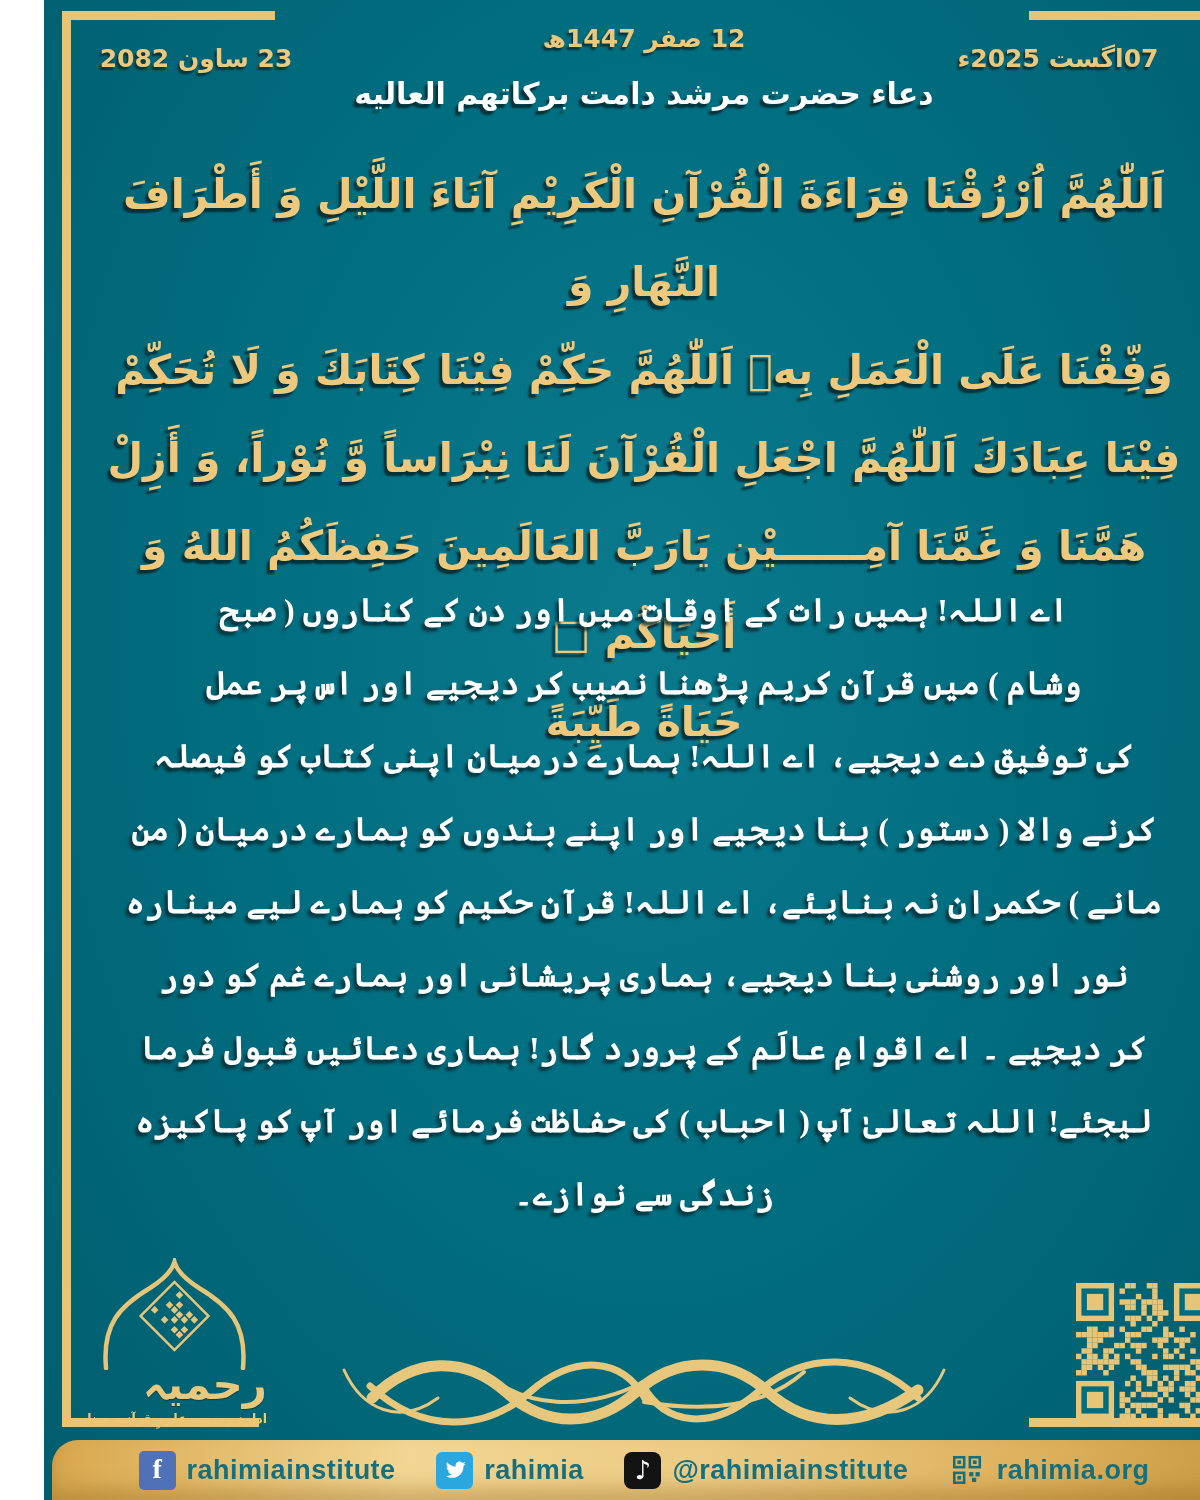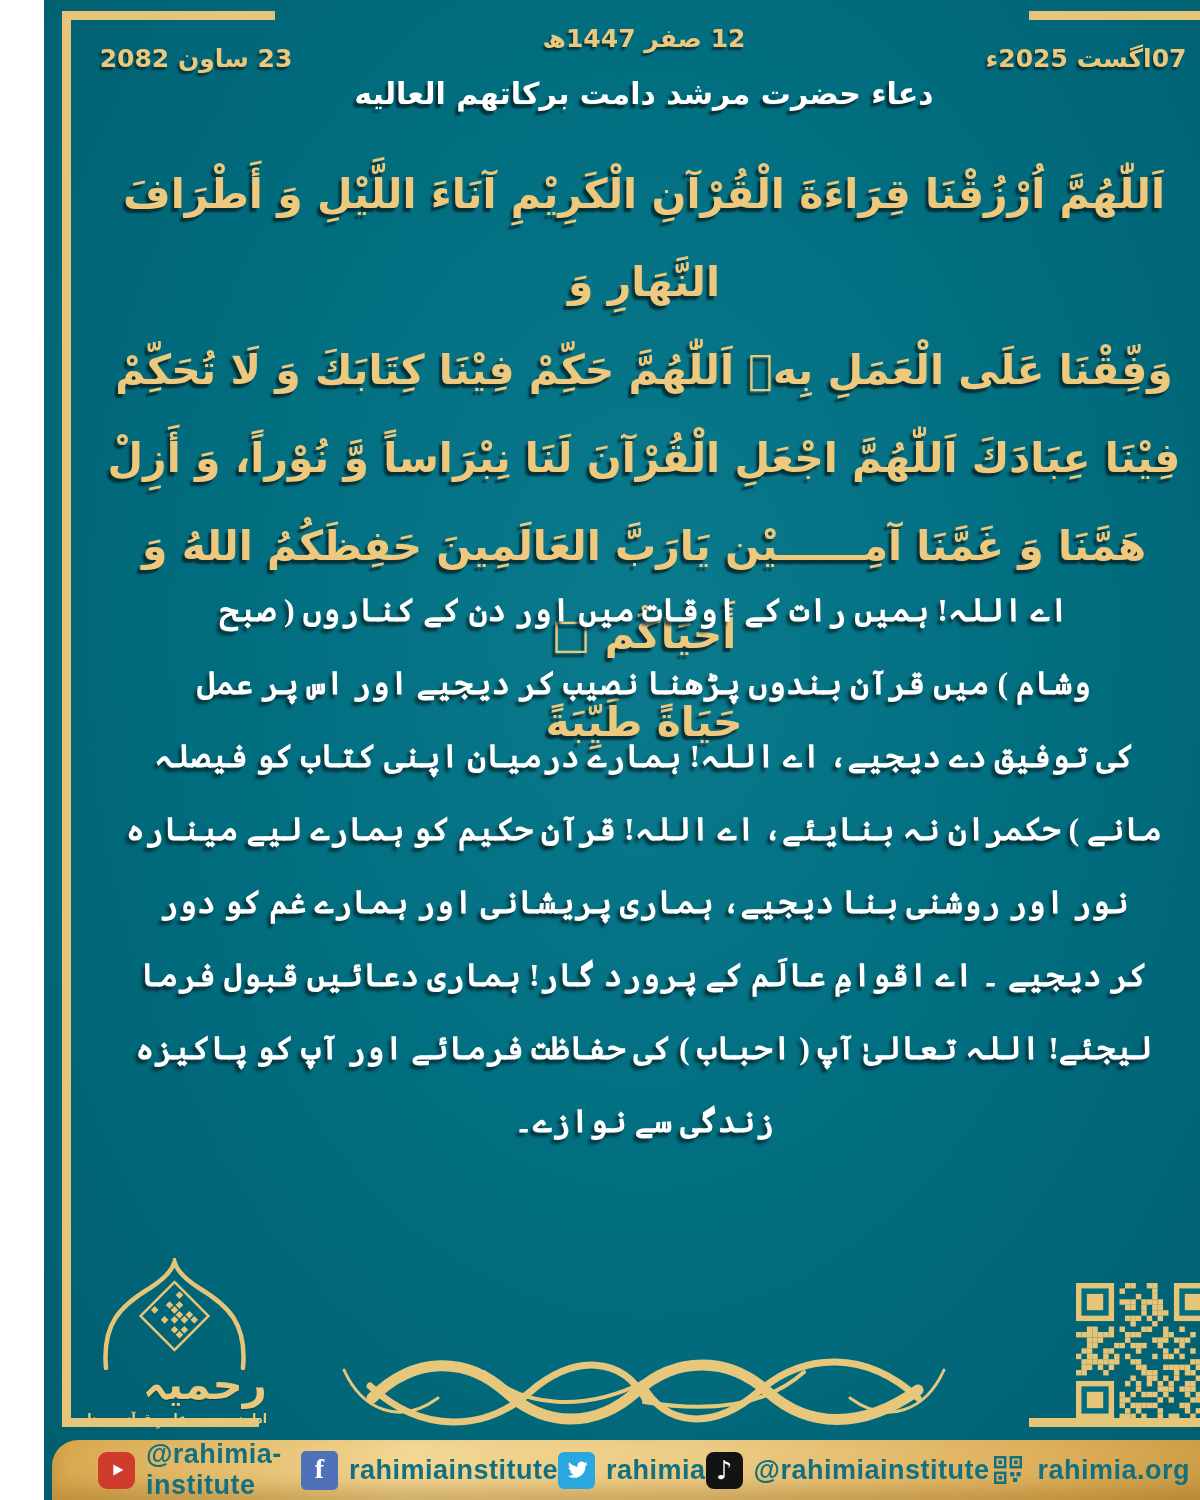--- a/index.html
+++ b/index.html
@@ -75,35 +75,36 @@
 
   <div class="frame" style="left:18px;top:11px;width:213px;height:9px"></div>
   <div class="frame" style="left:985px;top:11px;width:197px;height:9px"></div>
   <div class="frame" style="left:18px;top:11px;width:9px;height:1416px"></div>
   <div class="frame" style="left:1173px;top:11px;width:9px;height:1416px"></div>
   <div class="frame" style="left:18px;top:1418px;width:197px;height:9px"></div>
   <div class="frame" style="left:985px;top:1418px;width:197px;height:9px"></div>
 
   <div class="date" style="left:42px;top:44px;width:220px">23 ساون 2082</div>
   <div class="date" style="left:490px;top:24px;width:220px">12 صفر 1447ھ</div>
-  <div class="date" style="left:932px;top:44px;width:220px">07اگست 2025ء</div>
+  <div class="date" style="left:904px;top:44px;width:220px">07اگست 2025ء</div>
   <div class="page-title">دعاء حضرت مرشد دامت برکاتهم العالیه</div>
 
   <div class="arabic-block">
     <p>اَللّٰهُمَّ اُرْزُقْنَا قِرَاءَةَ الْقُرْآنِ الْكَرِيْمِ آنَاءَ اللَّيْلِ وَ أَطْرَافَ النَّهَارِ وَ</p>
     <p>وَفِّقْنَا عَلَى الْعَمَلِ بِهٖ اَللّٰهُمَّ حَكِّمْ فِيْنَا كِتَابَكَ وَ لَا تُحَكِّمْ</p>
     <p>فِيْنَا عِبَادَكَ اَللّٰهُمَّ اجْعَلِ الْقُرْآنَ لَنَا نِبْرَاساً وَّ نُوْراً، وَ أَزِلْ</p>
     <p>هَمَّنَا وَ غَمَّنَا آمِــــــيْن يَارَبَّ العَالَمِينَ حَفِظَكُمُ اللهُ وَ أَحيَاكُم □</p>
     <p>حَيَاةً طَيِّبَةً</p>
   </div>
 
   <div class="urdu-block">
     <p>اے اللہ! ہمیں رات کے اوقات میں اور دن کے کناروں ( صبح</p>
-    <p>وشام ) میں قرآن بندوں پڑھنا نصیب کر دیجیے اور اس پر عمل</p>
+    <p>وشام ) میں قرآن کریم پڑھنا نصیب کر دیجیے اور اس پر عمل</p>
     <p>کی توفیق دے دیجیے، اے اللہ! ہمارے درمیان اپنی کتاب کو فیصلہ</p>
+    <p>کرنے والا ( دستور ) بنا دیجیے اور اپنے بندوں کو ہمارے درمیان ( من</p>
     <p>مانے ) حکمران نہ بنایئے، اے اللہ! قرآنِ حکیم کو ہمارے لیے میناره</p>
     <p>نور اور روشنی بنا دیجیے، ہماری پریشانی اور ہمارے غم کو دور</p>
     <p>کر دیجیے ۔ اے اقوامِ عالَم کے پرورد گار! ہماری دعائیں قبول فرما</p>
     <p>لیجئے! اللہ تعالیٰ آپ ( احباب ) کی حفاظت فرمائے اور آپ کو پاکیزہ</p>
     <p>زندگی سے نوازے۔</p>
   </div>
 
   <div class="logo">
     <svg width="185" height="112" viewBox="0 0 185 112">
       <path d="M24,110 C20,66 38,48 68,30 C82,21 90,13 92.5,4 C95,13 103,21 117,30 C147,48 165,66 161,110" fill="none" stroke="#e6c478" stroke-width="4.5" stroke-linecap="round"></path>
@@ -339,28 +340,20 @@
       <rect x="18" y="0" width="7" height="7" fill="#e6c478"></rect>
       <rect x="19" y="1" width="5" height="5" fill="#016e80"></rect>
       <rect x="20" y="2" width="3" height="3" fill="#e6c478"></rect>
       <rect x="0" y="18" width="7" height="7" fill="#e6c478"></rect>
       <rect x="1" y="19" width="5" height="5" fill="#016e80"></rect>
       <rect x="2" y="20" width="3" height="3" fill="#e6c478"></rect>
     </svg>
 
   <div class="footer">
     <div class="f-item">
-      <span class="f-icon youtube">
-        <svg width="22" height="22" viewBox="0 0 24 24">
-            <polygon points="8,6 19,12 8,18" fill="#ffffff"></polygon>
-          </svg>
-      </span>
-      <span class="f-handle">@rahimia-institute</span>
-    </div>
-    <div class="f-item">
       <span class="f-icon facebook">f</span>
       <span class="f-handle">rahimiainstitute</span>
     </div>
     <div class="f-item">
       <span class="f-icon twitter">
         <svg width="24" height="24" viewBox="0 0 20 20">
             <path fill="#ffffff" d="M19,4.8c-0.6,0.3-1.3,0.5-2,0.5c0.7-0.4,1.3-1.1,1.5-1.9c-0.7,0.4-1.4,0.7-2.2,0.8C15.7,3.5,14.8,3,13.8,3c-1.9,0-3.4,1.5-3.4,3.4c0,0.3,0,0.5,0.1,0.8C7.7,7,5.2,5.7,3.5,3.6C3.2,4.1,3,4.7,3,5.3c0,1.2,0.6,2.2,1.5,2.8C4,8.1,3.4,7.9,3,7.7v0c0,1.6,1.2,3,2.7,3.3c-0.3,0.1-0.6,0.1-0.9,0.1c-0.2,0-0.4,0-0.6-0.1c0.4,1.4,1.7,2.4,3.2,2.4c-1.2,0.9-2.6,1.5-4.2,1.5c-0.3,0-0.5,0-0.8,0C3.9,15.9,5.7,16.5,7.6,16.5c6.1,0,9.5-5.1,9.5-9.5c0-0.1,0-0.3,0-0.4C17.8,6.1,18.5,5.5,19,4.8z"></path>
           </svg>
       </span>
       <span class="f-handle">rahimia</span>

